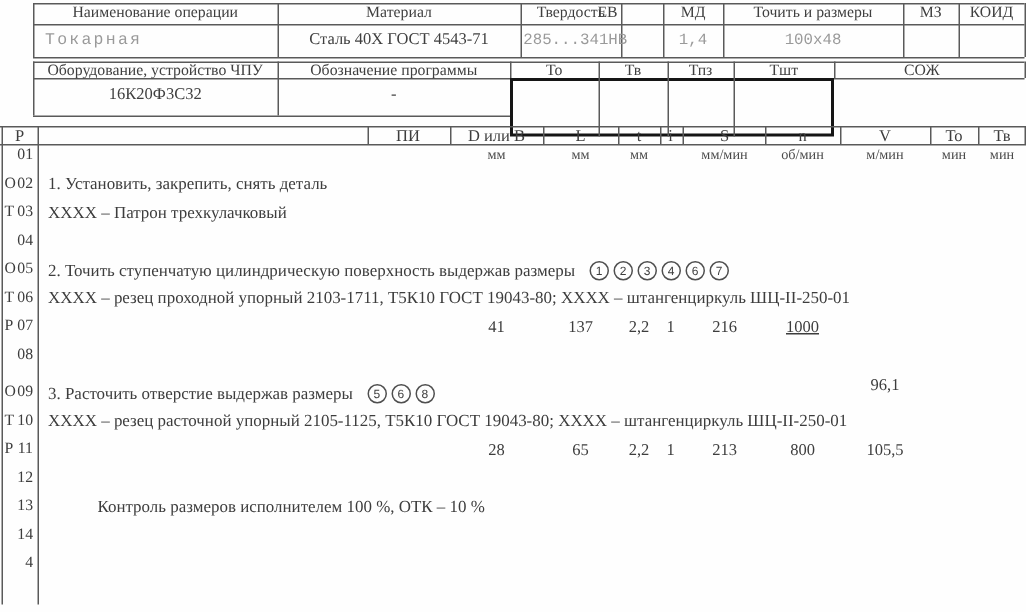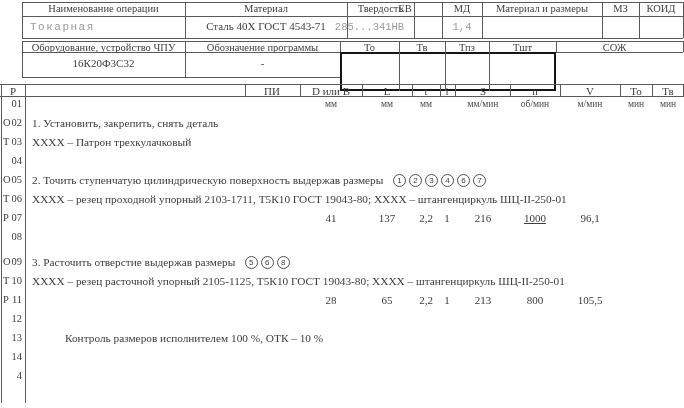--- a/index.html
+++ b/index.html
@@ -40,28 +40,29 @@
   <div class="vl" style="left:482px;top:2px;height:36px"></div>
   <div class="vl" style="left:602px;top:2px;height:36px"></div>
   <div class="vl" style="left:639px;top:2px;height:36px"></div>
   <div class="vl" style="left:683px;top:2px;height:36px"></div>
 
   <div class="cell" style="left:185px;top:3px;width:162px">Материал</div>
   <div class="cell" style="left:22px;top:3px;width:163px">Наименование операции</div>
   <div class="cell" style="left:347px;top:3px;width:67px">Твердость</div>
   <div class="cell" style="left:391px;top:3px;width:28px">ЕВ</div>
   <div class="cell" style="left:442px;top:3px;width:40px">МД</div>
-  <div class="cell" style="left:482px;top:3px;width:120px">Материал и размеры</div>
+  <div class="cell" style="left:482px;top:3px;width:120px">Точить и размеры</div>
   <div class="cell" style="left:602px;top:3px;width:37px">МЗ</div>
   <div class="cell" style="left:639px;top:3px;width:44px">КОИД</div>
 
   <div class="val mono" style="left:30px;top:21px;text-align:left;letter-spacing:1.5px;font-size:11px">Токарная</div>
   <div class="val" style="left:185px;top:20px;width:162px">Сталь 40Х  ГОСТ 4543-71</div>
-  <div class="val mono" style="left:333px;top:21px;width:73px">285...341НВ</div>
+  <div class="val mono" style="left:347px;top:21px;width:73px">285...341НВ</div>
   <div class="val mono" style="left:442px;top:21px;width:40px">1,4</div>
+  <div class="val mono" style="left:482px;top:21px;width:120px">100x48</div>
 
   <div class="hl" style="left:22px;top:41px;width:661px"></div>
   <div class="hl" style="left:22px;top:52px;width:661px"></div>
   <div class="hl" style="left:22px;top:77px;width:318px"></div>
   <div class="vl" style="left:22px;top:41px;height:36px"></div>
   <div class="vl" style="left:185px;top:41px;height:36px"></div>
   <div class="vl" style="left:340px;top:41px;height:11px"></div>
   <div class="vl" style="left:399px;top:41px;height:11px"></div>
   <div class="vl" style="left:445px;top:41px;height:11px"></div>
   <div class="vl" style="left:489px;top:41px;height:11px"></div>
@@ -152,21 +153,21 @@
       </div>
       <div class="brow" style="top: 210px;">
         <span class="rpfx">Р</span>
         <span class="rnum">07</span>
         <span class="rval" style="left: 331px;">41</span>
         <span class="rval" style="left: 387px;">137</span>
         <span class="rval" style="left: 426px;">2,2</span>
         <span class="rval" style="left: 447px;">1</span>
         <span class="rval" style="left: 483px;">216</span>
         <span class="rval" style="left: 535px; text-decoration: underline;">1000</span>
-        <span class="rval" style="left: 590px;">96,1</span>
+        <span class="rval" style="left: 590px; margin-top: 39px;">96,1</span>
       </div>
       <div class="brow" style="top: 229px;">
         <span class="rnum">08</span>
       </div>
       <div class="brow" style="top: 254px;">
         <span class="rpfx">О</span>
         <span class="rnum">09</span>
         <span class="rtext">3. Расточить отверстие выдержав размеры<span class="rdims"><span class="dim">5</span><span class="dim">6</span><span class="dim">8</span></span></span>
       </div>
       <div class="brow" style="top: 273px;">

